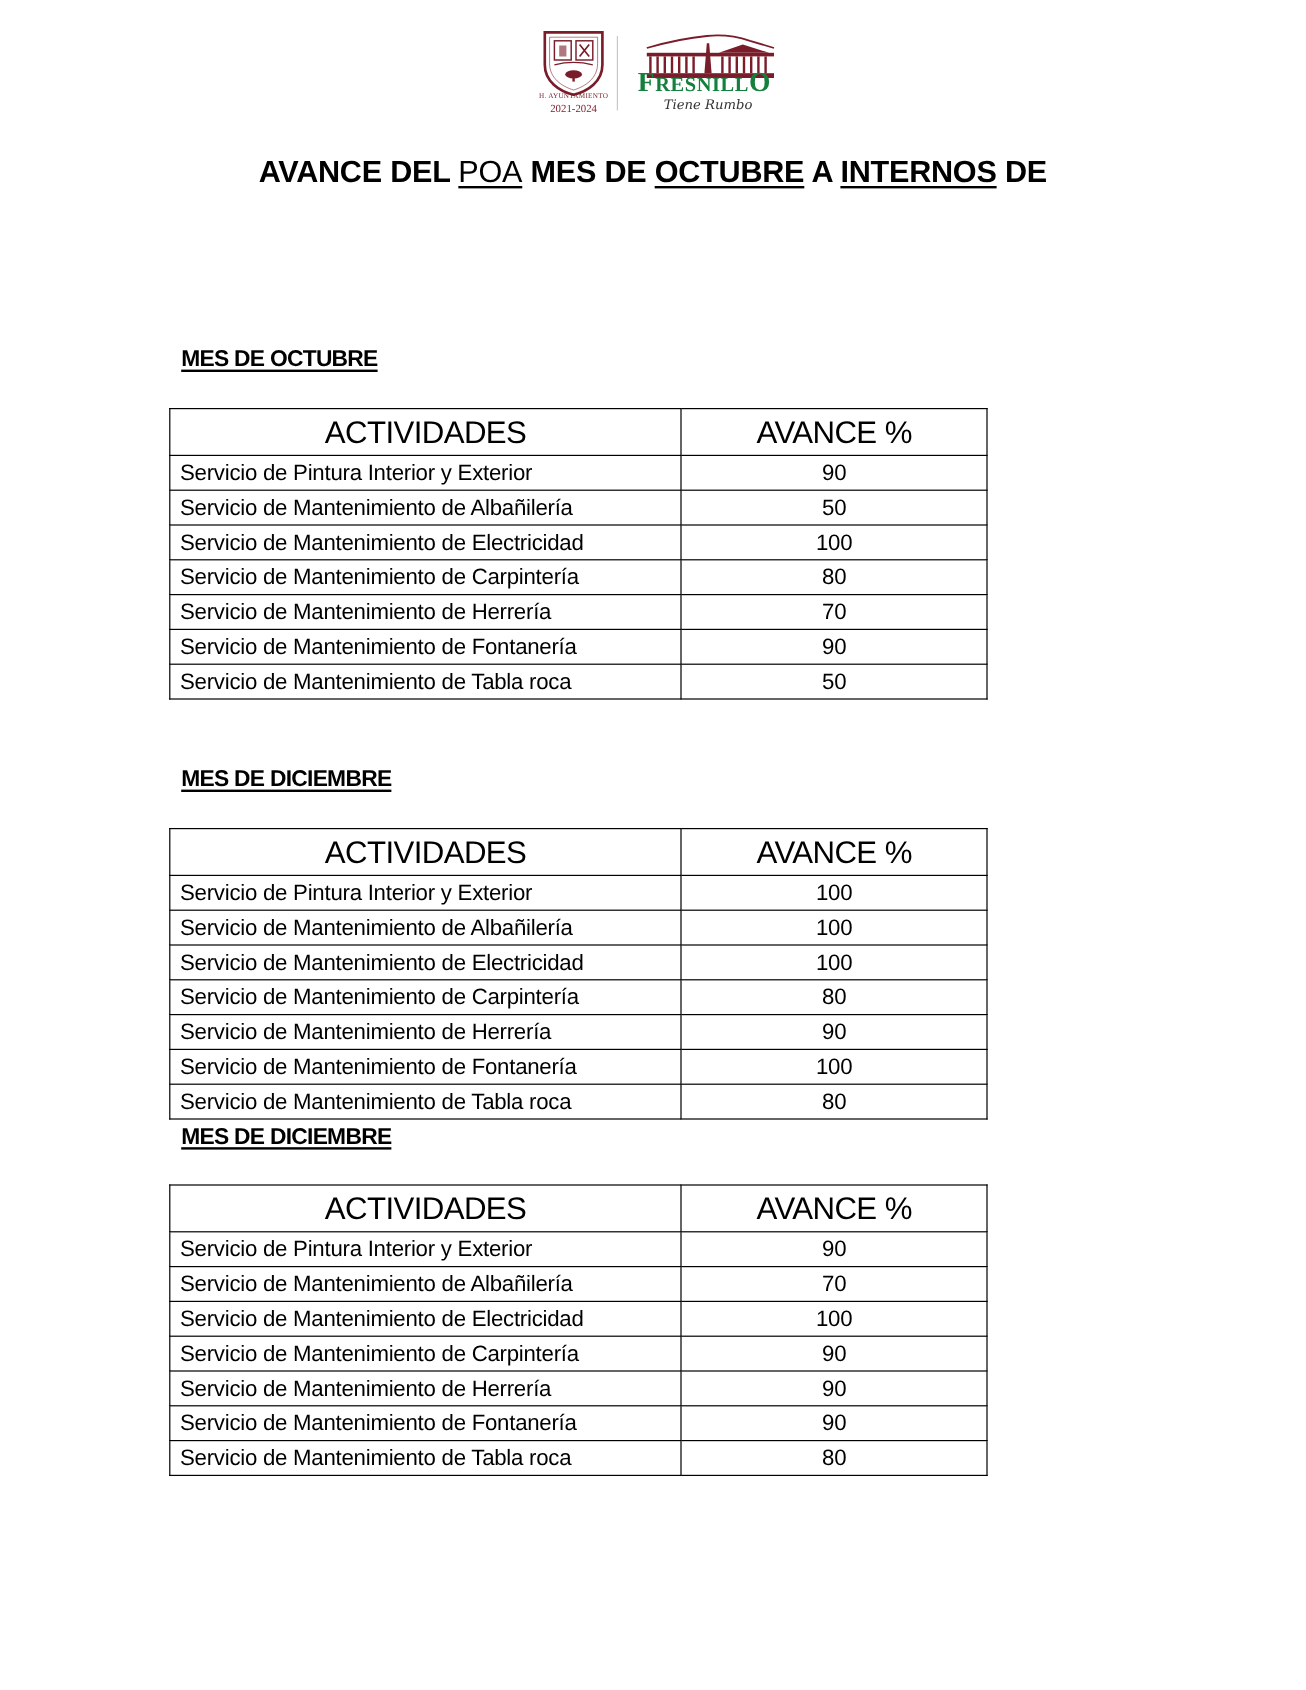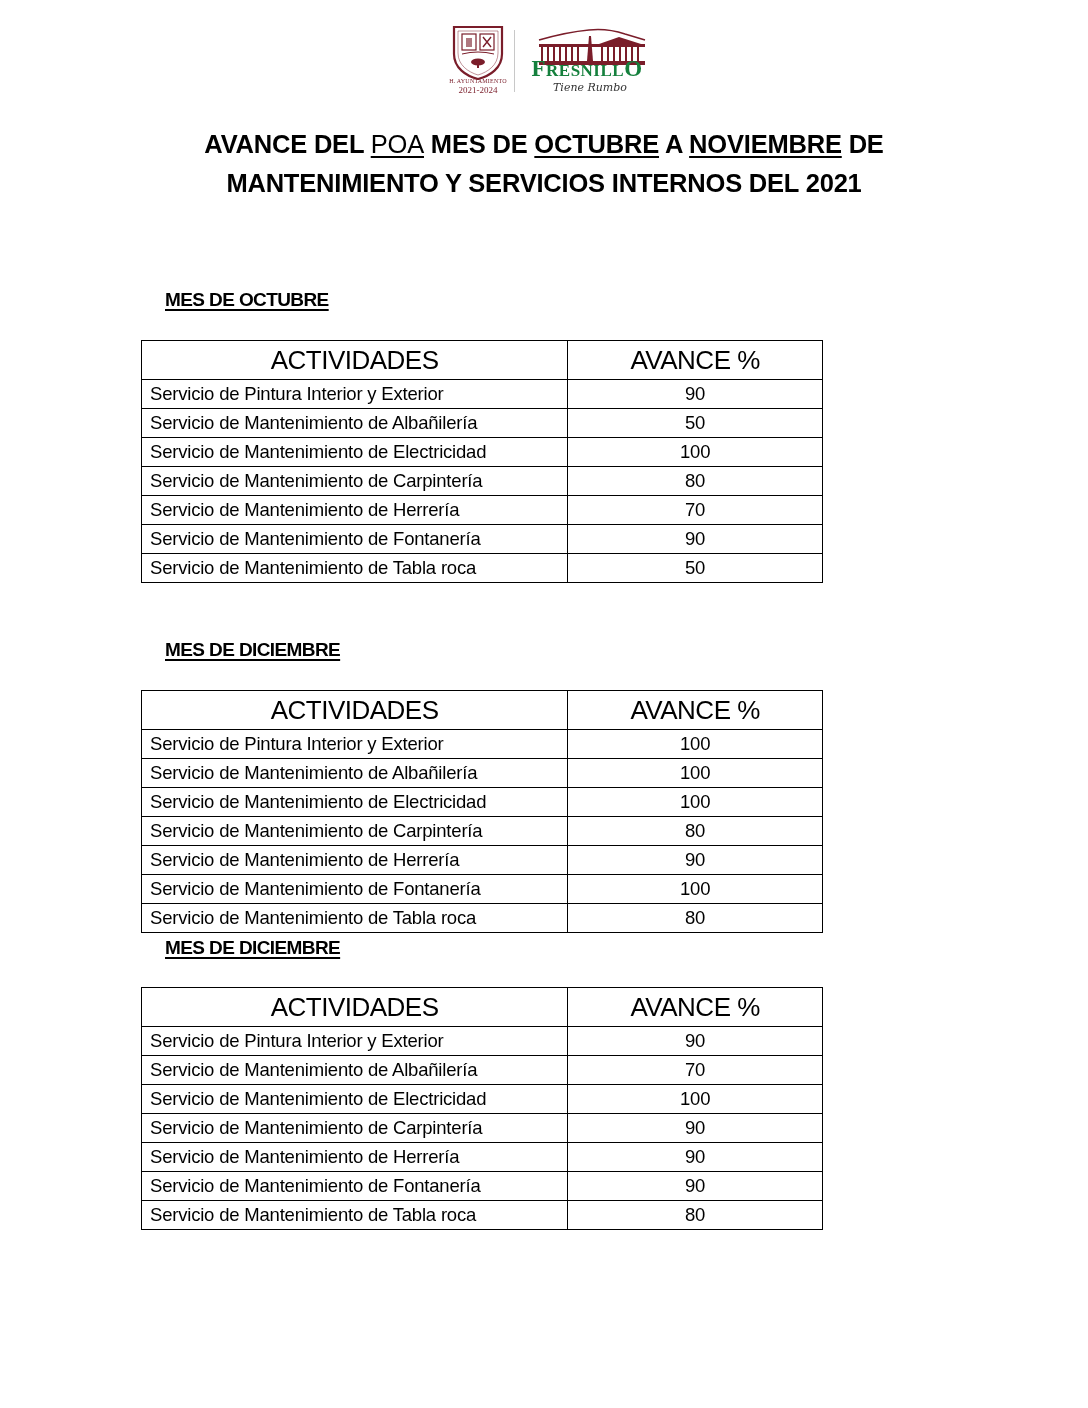--- a/index.html
+++ b/index.html
@@ -13,21 +13,21 @@
   .logo-sep { position: absolute; left: 70px; top: 6px; width: 1px; height: 62px; background: #c8c8c8; }
   .city-skyline { position: absolute; left: 93px; top: 4px; width: 110px; height: 40px; }
   .city-name { position: absolute; left: 80px; top: 32px; width: 126px; text-align: center; font-family: "Liberation Serif", serif; font-weight: bold; color: #15803d; font-size: 23px; letter-spacing: 0.5px; }
   .city-name .small { font-size: 17px; }
   .tagline { position: absolute; left: 96px; top: 57px; width: 100px; text-align: center; font-family: "DejaVu Serif", serif; font-style: italic; color: #333; font-size: 11px; }
 
   .title { position: absolute; left: 0; top: 125px; width: 1088px; text-align: center; font-family: "Liberation Sans", sans-serif; font-weight: bold; font-size: 25.5px; line-height: 39px; letter-spacing: -0.2px; }
   .title .u { text-decoration: underline; text-decoration-thickness: 2px; text-underline-offset: 3px; }
   .title .u-normal { text-decoration: underline; font-weight: normal; text-decoration-thickness: 2px; text-underline-offset: 3px; }
 
-  .section-title { position: absolute; left: 165px; font-family: "Liberation Sans", sans-serif; font-weight: bold; font-size: 19px; text-decoration: underline; text-decoration-thickness: 2px; text-underline-offset: 3px; letter-spacing: -0.6px; }
+  .section-title { position: absolute; left: 151px; font-family: "Liberation Sans", sans-serif; font-weight: bold; font-size: 19px; text-decoration: underline; text-decoration-thickness: 2px; text-underline-offset: 3px; letter-spacing: -0.6px; }
 
   table.poa { position: absolute; left: 141px; width: 682px; border-collapse: collapse; font-family: "Liberation Sans", sans-serif; }
   table.poa td, table.poa th { border: 1.5px solid #000; padding: 0; }
   table.poa th { height: 38px; font-weight: normal; font-size: 26px; text-align: center; letter-spacing: -0.5px; }
   table.poa td { height: 28px; font-size: 18.5px; letter-spacing: -0.2px; }
   table.poa td.act { padding-left: 8px; text-align: left; }
   table.poa td.val { text-align: center; }
   table.poa col.c1 { width: 425px; }
   table.poa col.c2 { width: 254px; }
 </style>
@@ -72,22 +72,21 @@
         <rect x="94" y="19" width="2" height="14"></rect>
       <rect x="100" y="19" width="2" height="14"></rect>
       <path d="M62 16 L82 9 L104 16 Z"></path>
     </g>
   </svg>
   <div class="city-name"><span>F</span><span class="small">RESNILL</span><span>O</span></div>
   <div class="tagline">Tiene Rumbo</div>
 </div>
 
 <div class="title">
-  <div><span>AVANCE DEL </span><span class="u-normal">POA</span><span> MES DE </span><span class="u">OCTUBRE</span><span> A </span><span class="u">NOVIEMBRE</span><span> DE</span></div>
-  <div>MANTENIMIENTO Y SERVICIOS INTERNOS DEL 2021</div>
+  <div><span>AVANCE DEL </span><span class="u-normal">POA</span><span> MES DE </span><span class="u">OCTUBRE</span><span> A </span><span class="u">INTERNOS</span><span> DE</span></div>
 </div>
 
 <div class="section-title" style="top:289px;">MES DE OCTUBRE</div>
 <table class="poa" style="top:340px;">
   <colgroup>
       <col class="c1">
       <col class="c2">
     </colgroup>
   <thead>
     <tr>

